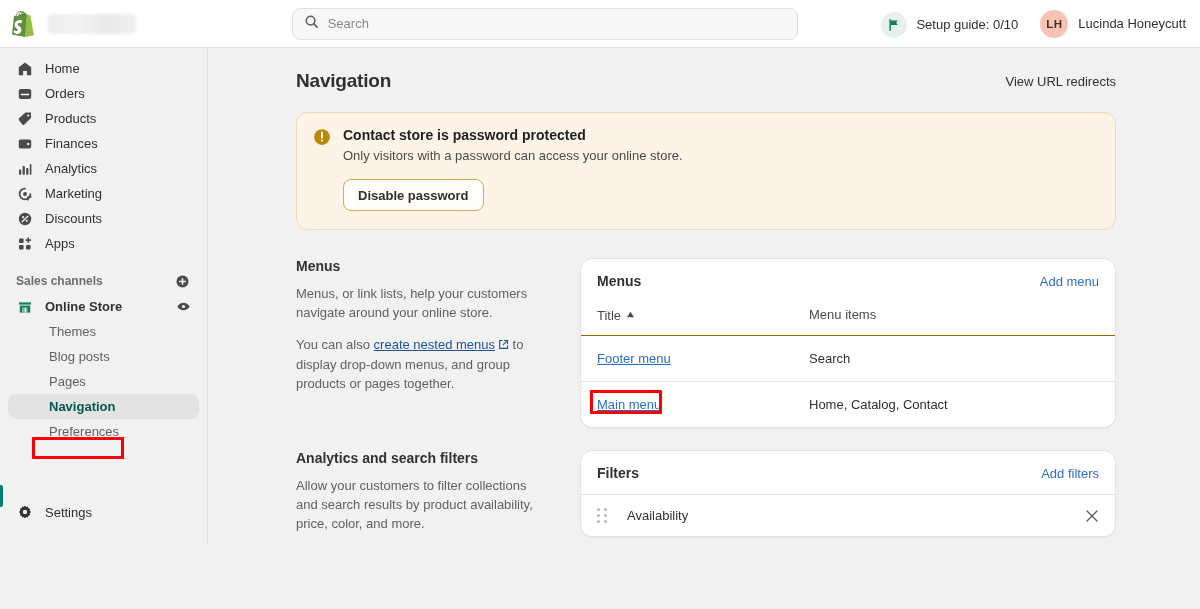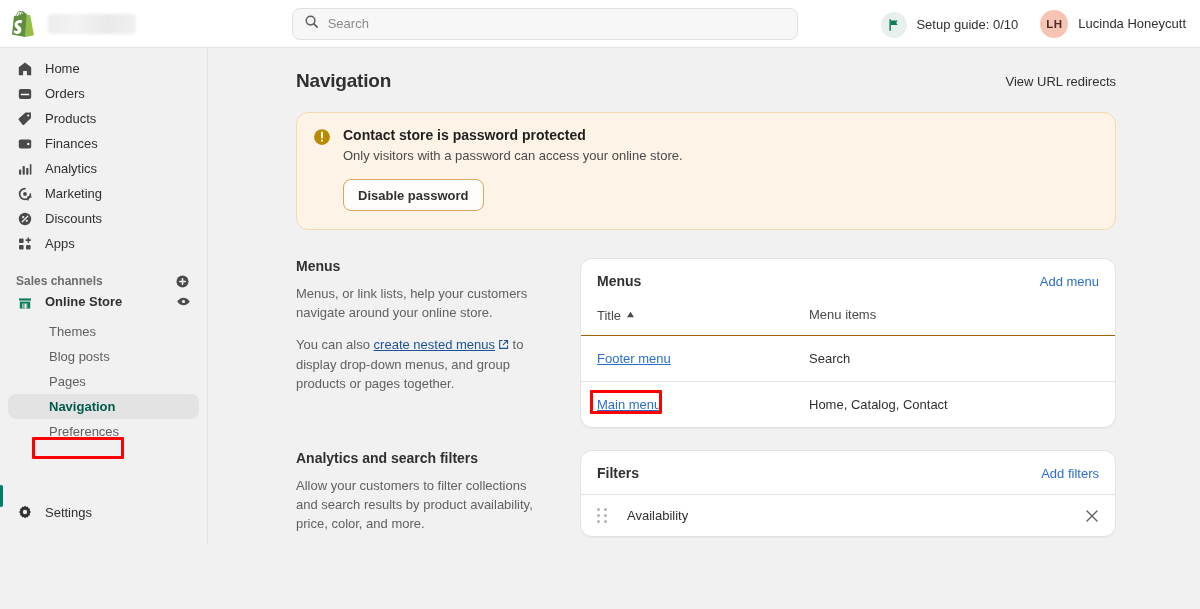--- a/index.html
+++ b/index.html
@@ -67,21 +67,21 @@
   .nav-ico svg { display: block; }
 
   .section-head {
     display: flex; align-items: center; justify-content: space-between;
     margin: 16px 16px 4px 16px;
   }
   .section-title { font-size: 12px; color: #6d6d6d; font-weight: 600; }
   .section-action { width: 18px; height: 18px; display:flex; align-items:center; justify-content:center; cursor: pointer; }
 
   .channel-item {
-    display: flex; align-items: flex-start; gap: 11px;
+    display: flex; align-items: center; gap: 11px;
     height: 25px; margin: 0 8px; padding: 0 8px; border-radius: 8px; cursor: pointer;
   }
   .channel-item .nav-label { font-weight: 600; }
   .channel-item .eye { margin-left: auto; display: flex; align-items: center; }
 
   .sub-item {
     display: flex; align-items: center;
     height: 25px; margin: 0 8px; padding-left: 41px; border-radius: 8px;
     cursor: pointer; position: relative; font-size: 13px; color: #616161;
   }

